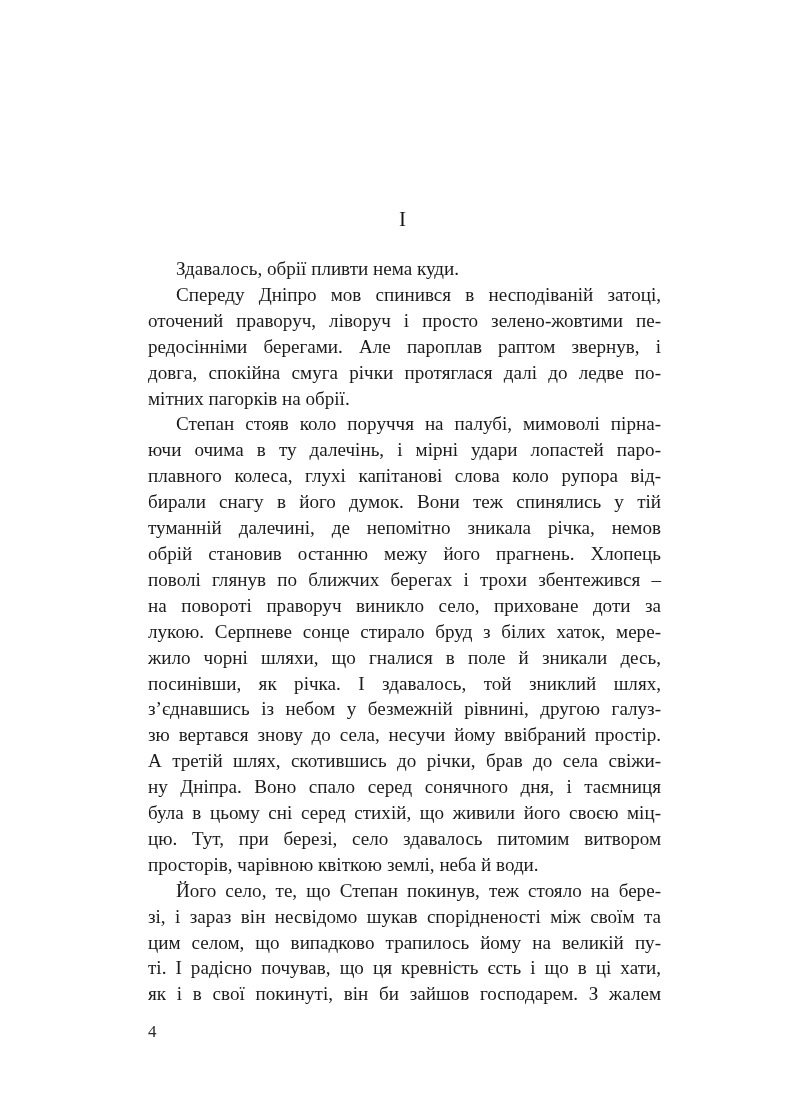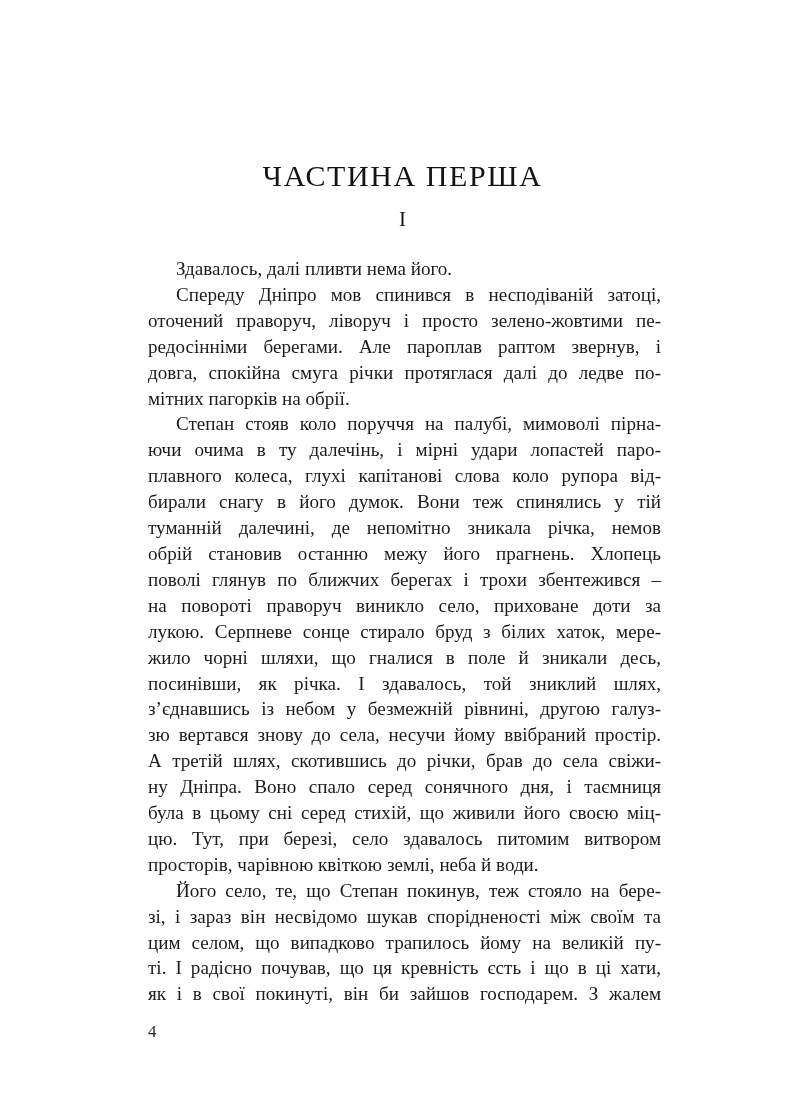--- a/index.html
+++ b/index.html
@@ -99,26 +99,25 @@
     font-size: 17px;
     line-height: 20px;
     color: #2a2a2a;
   }
 </style>
 </head>
 <body>
 
 <div class="page">
 
-  <h1 class="part-title">ЧАСТИНА ПЕРША</h1>
 
   <div class="chapter-number">I</div>
 
   <div class="text-block">
-      <p class="para" style="margin: 0px;"><span class="line last indent">Здавалось, далі пливти нема його.</span></p>
+      <p class="para" style="margin: 0px;"><span class="line last indent">Здавалось, обрії пливти нема куди.</span></p>
       <p class="para" style="margin: 0px;"><span class="line indent">Спереду Дніпро мов спинився в несподіваній затоці,</span><span class="line">оточений праворуч, ліворуч і просто зелено-жовтими пе-</span><span class="line">редосінніми берегами. Але пароплав раптом звернув, і</span><span class="line">довга, спокійна смуга річки протяглася далі до ледве по-</span><span class="line last">мітних пагорків на обрії.</span></p>
       <p class="para" style="margin: 0px;"><span class="line indent">Степан стояв коло поруччя на палубі, мимоволі пірна-</span><span class="line">ючи очима в ту далечінь, і мірні удари лопастей паро-</span><span class="line">плавного колеса, глухі капітанові слова коло рупора від-</span><span class="line">бирали снагу в його думок. Вони теж спинялись у тій</span><span class="line">туманній далечині, де непомітно зникала річка, немов</span><span class="line">обрій становив останню межу його прагнень. Хлопець</span><span class="line">поволі глянув по ближчих берегах і трохи збентежився –</span><span class="line">на повороті праворуч виникло село, приховане доти за</span><span class="line">лукою. Серпневе сонце стирало бруд з білих хаток, мере-</span><span class="line">жило чорні шляхи, що гналися в поле й зникали десь,</span><span class="line">посинівши, як річка. І здавалось, той зниклий шлях,</span><span class="line">з’єднавшись із небом у безмежній рівнині, другою галуз-</span><span class="line">зю вертався знову до села, несучи йому ввібраний простір.</span><span class="line">А третій шлях, скотившись до річки, брав до села свіжи-</span><span class="line">ну Дніпра. Воно спало серед сонячного дня, і таємниця</span><span class="line">була в цьому сні серед стихій, що живили його своєю міц-</span><span class="line">цю. Тут, при березі, село здавалось питомим витвором</span><span class="line last">просторів, чарівною квіткою землі, неба й води.</span></p>
       <p class="para" style="margin: 0px;"><span class="line indent">Його село, те, що Степан покинув, теж стояло на бере-</span><span class="line">зі, і зараз він несвідомо шукав спорідненості між своїм та</span><span class="line">цим селом, що випадково трапилось йому на великій пу-</span><span class="line">ті. І радісно почував, що ця кревність єсть і що в ці хати,</span><span class="line">як і в свої покинуті, він би зайшов господарем. З жалем</span></p>
     </div>
 
   <div class="folio">4</div>
 
 </div>
 
 </body></html>

